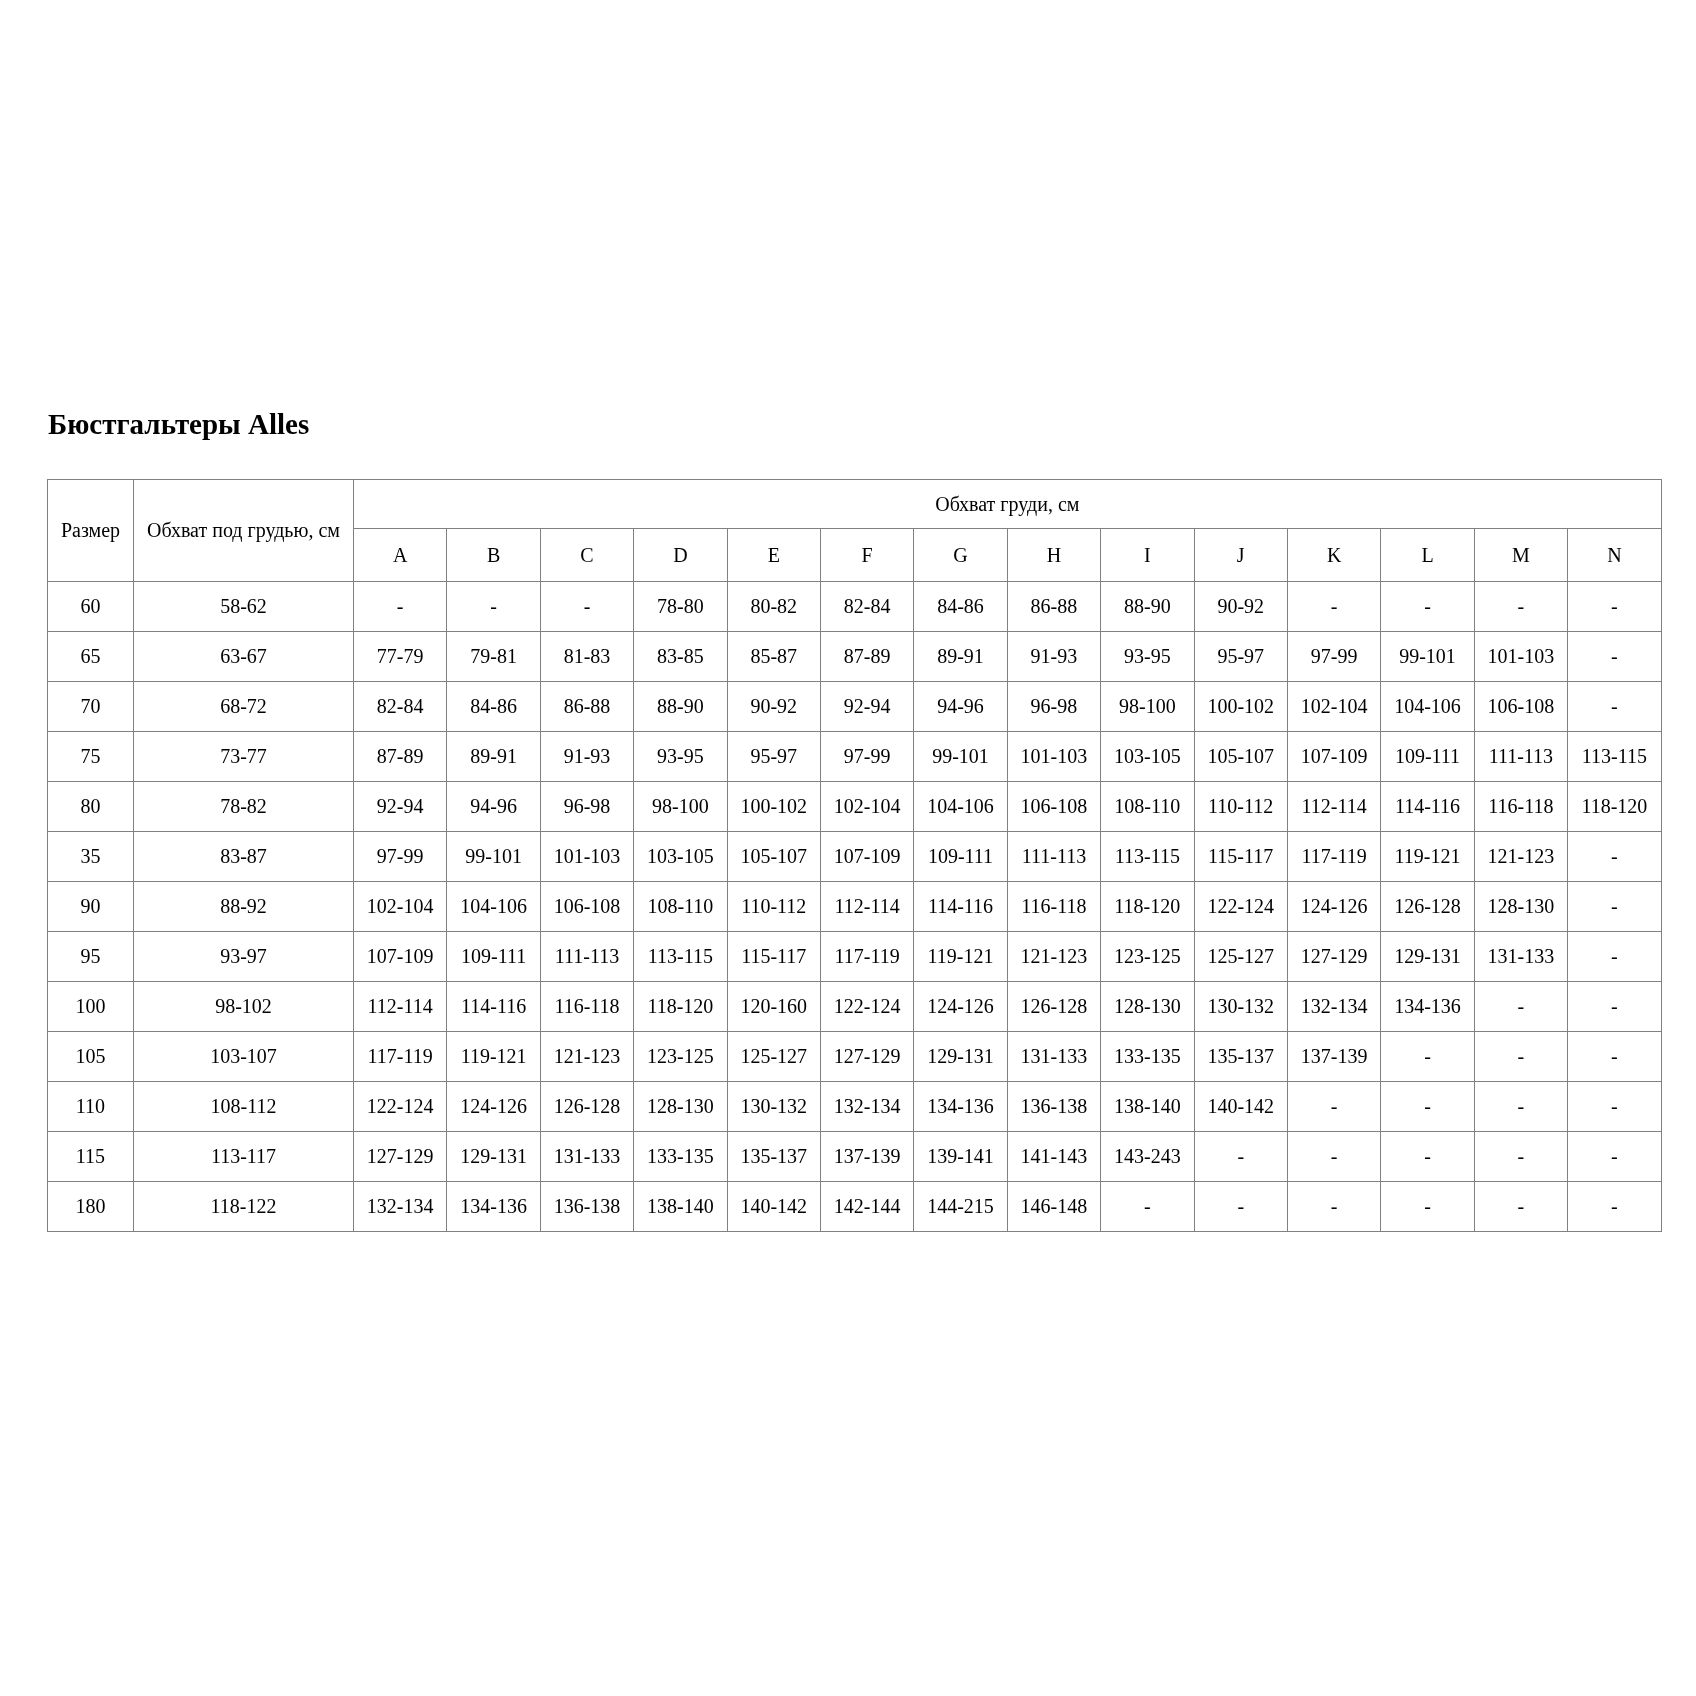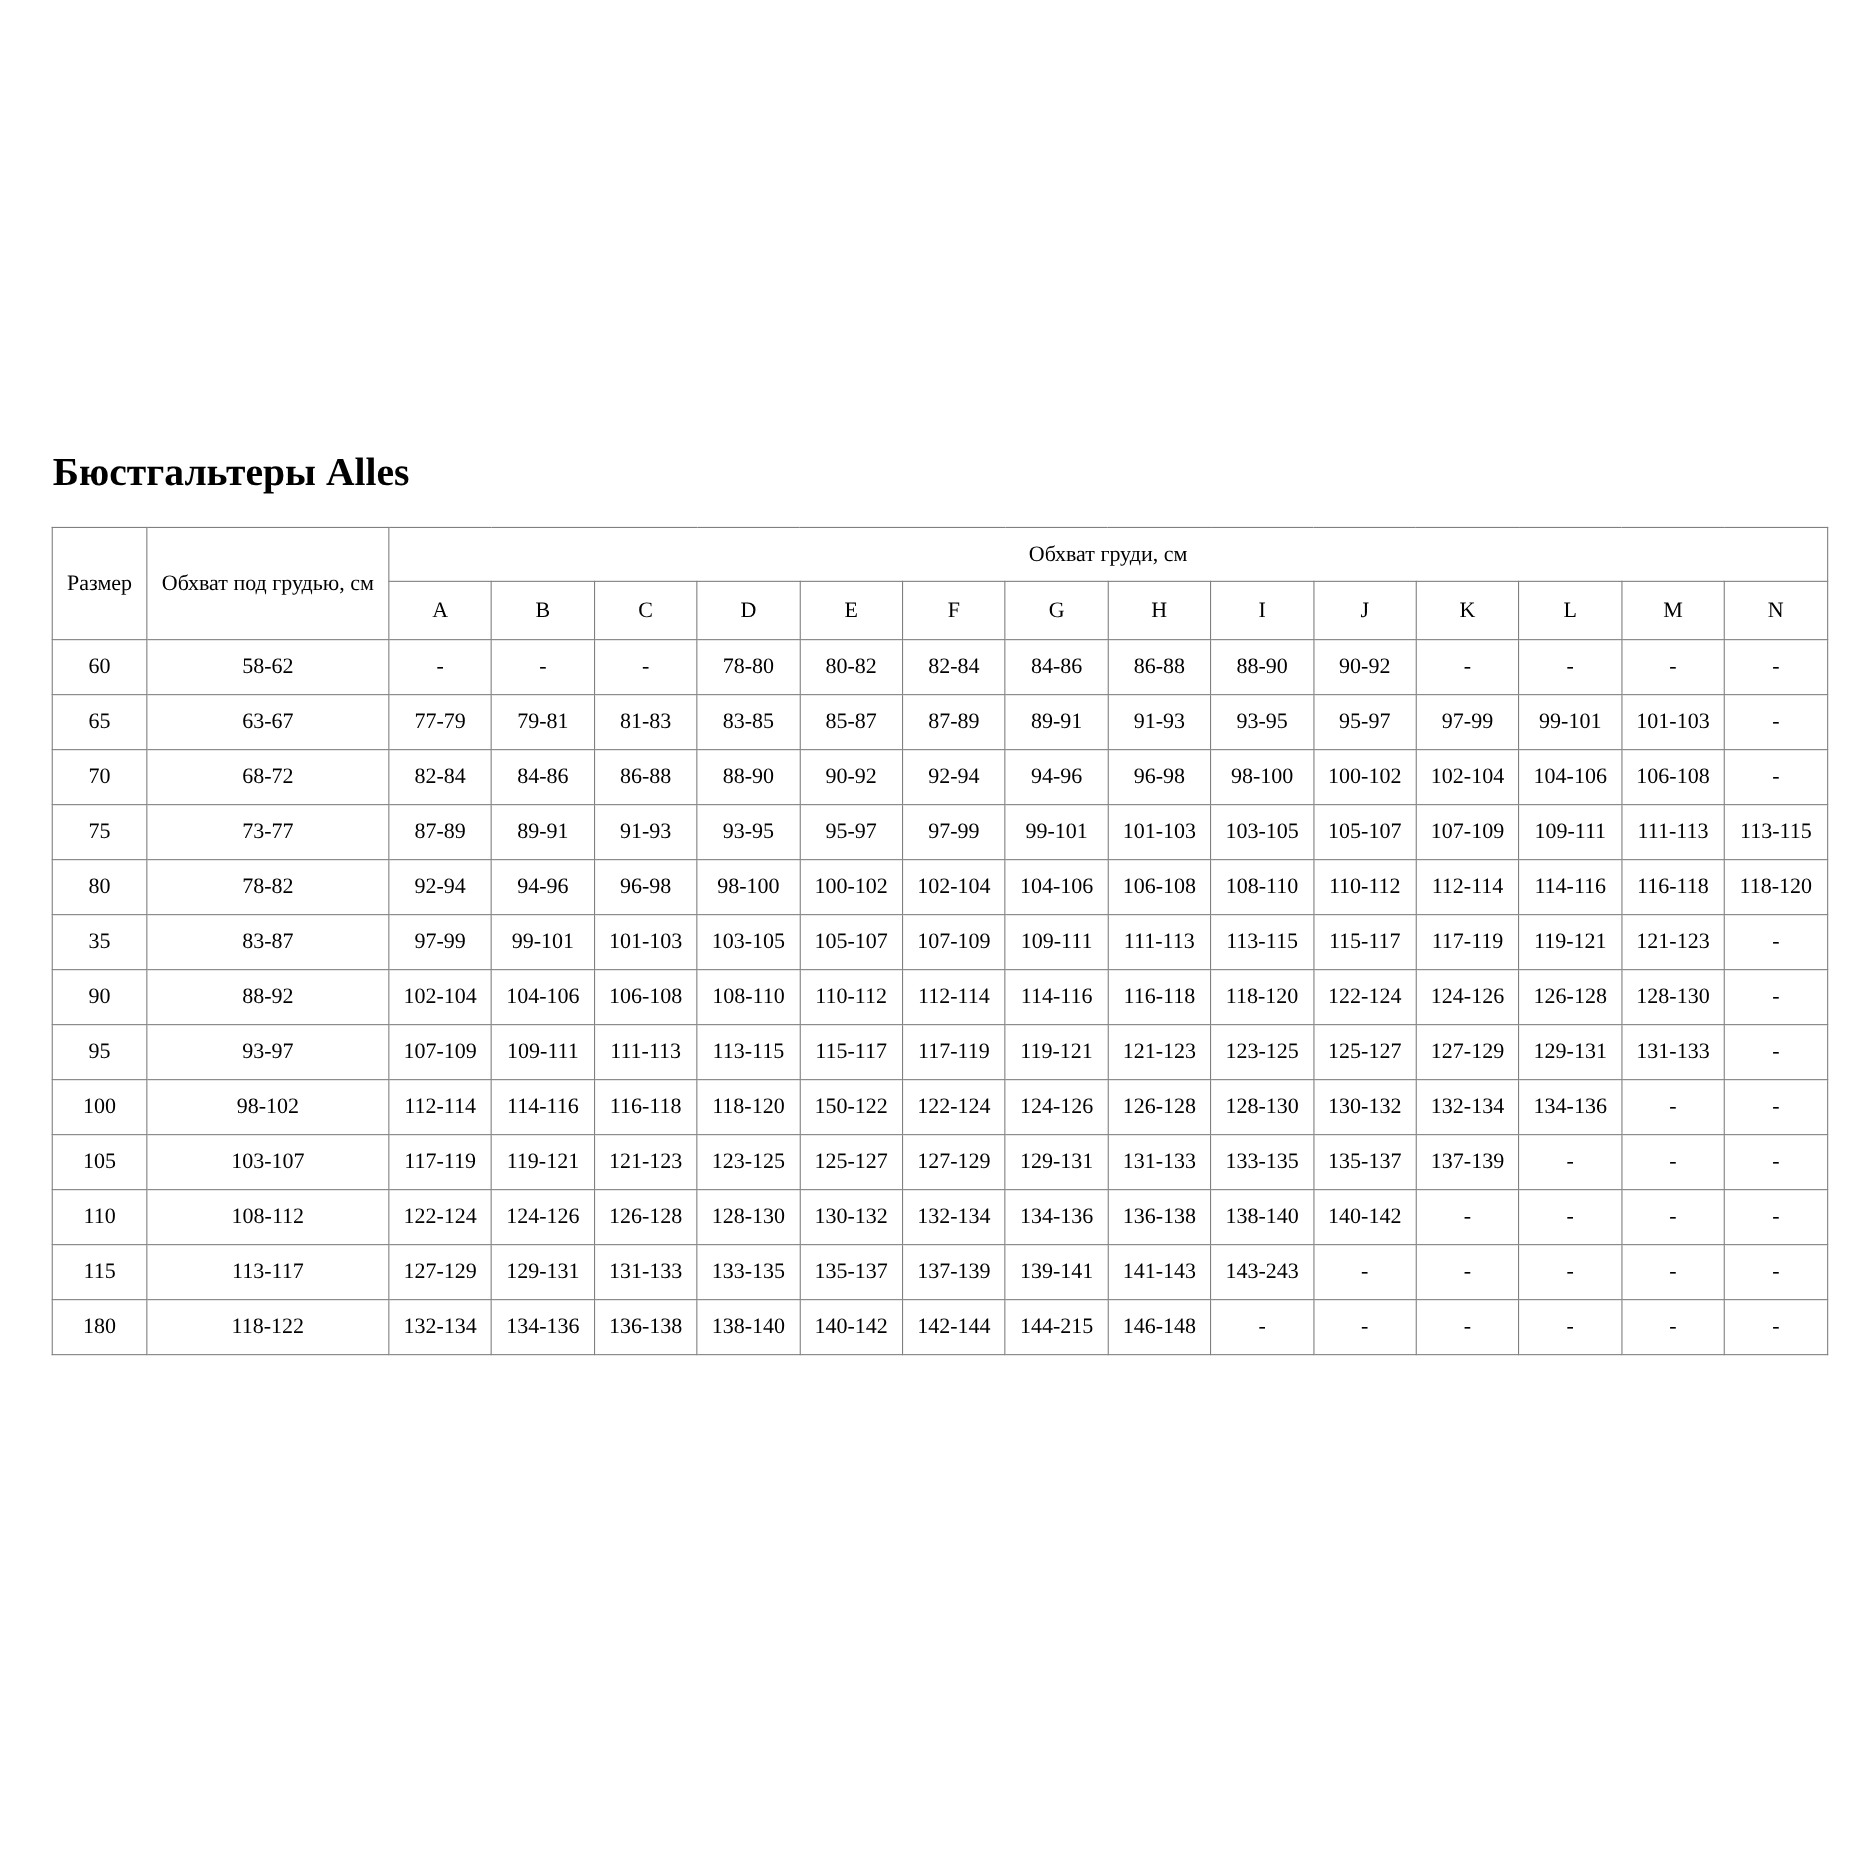--- a/index.html
+++ b/index.html
@@ -13,21 +13,21 @@
     height: 1696px;
     position: relative;
     font-family: "Liberation Serif", "DejaVu Serif", serif;
     color: #000000;
   }
   .page-title {
     position: absolute;
     left: 48px;
     top: 408px;
     margin: 0;
-    font-size: 36px;
+    font-size: 29px;
     font-weight: bold;
     color: #000000;
     white-space: nowrap;
   }
   table.size-chart {
     position: absolute;
     left: 47px;
     top: 479px;
     width: 1614px;
     border-collapse: collapse;
@@ -243,21 +243,21 @@
         <td>131-133</td>
         <td>-</td>
       </tr>
       <tr>
         <td>100</td>
         <td>98-102</td>
         <td>112-114</td>
         <td>114-116</td>
         <td>116-118</td>
         <td>118-120</td>
-        <td>150-122</td>
+        <td>120-160</td>
         <td>122-124</td>
         <td>124-126</td>
         <td>126-128</td>
         <td>128-130</td>
         <td>130-132</td>
         <td>132-134</td>
         <td>134-136</td>
         <td>-</td>
         <td>-</td>
       </tr>

